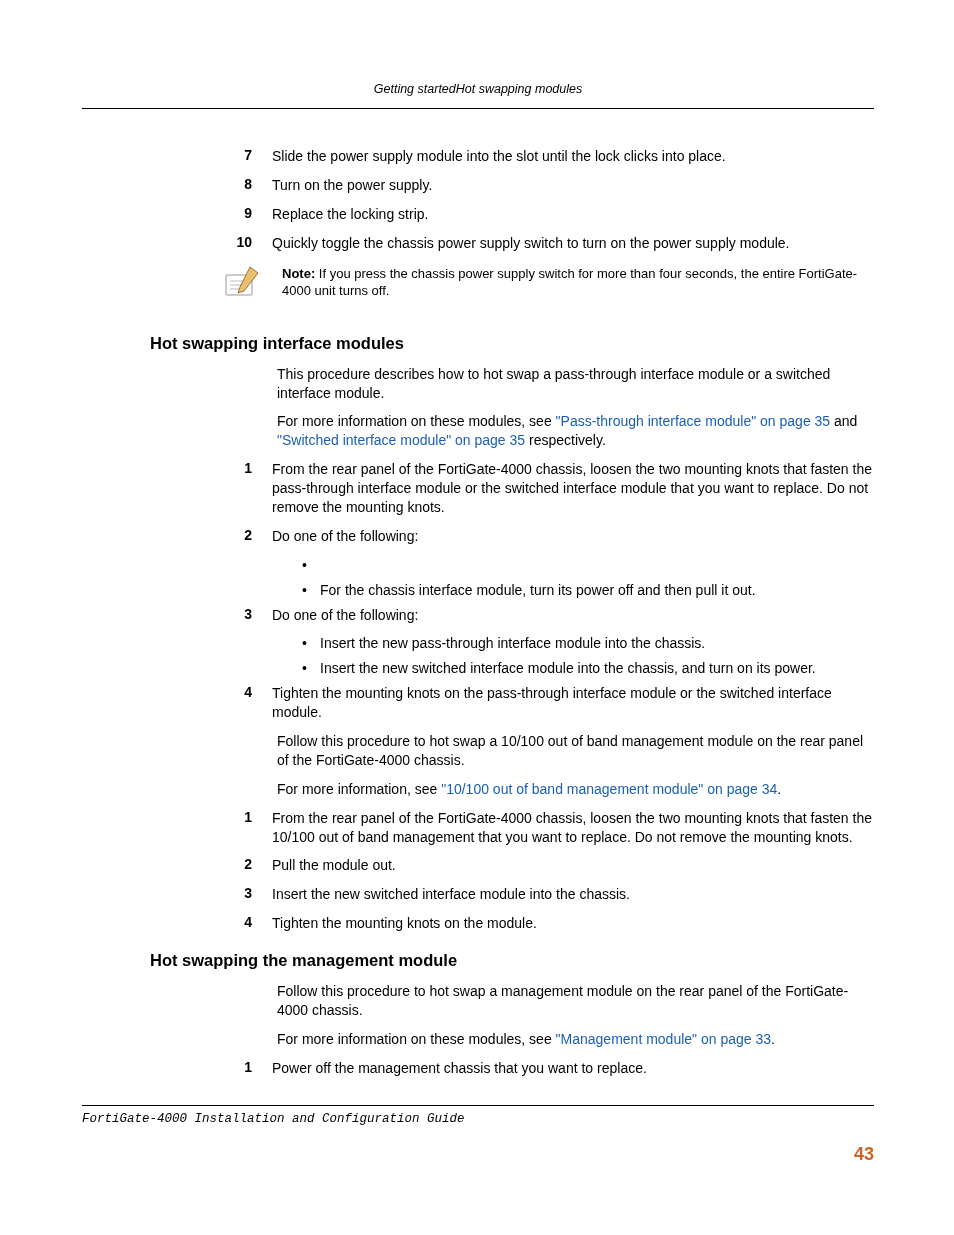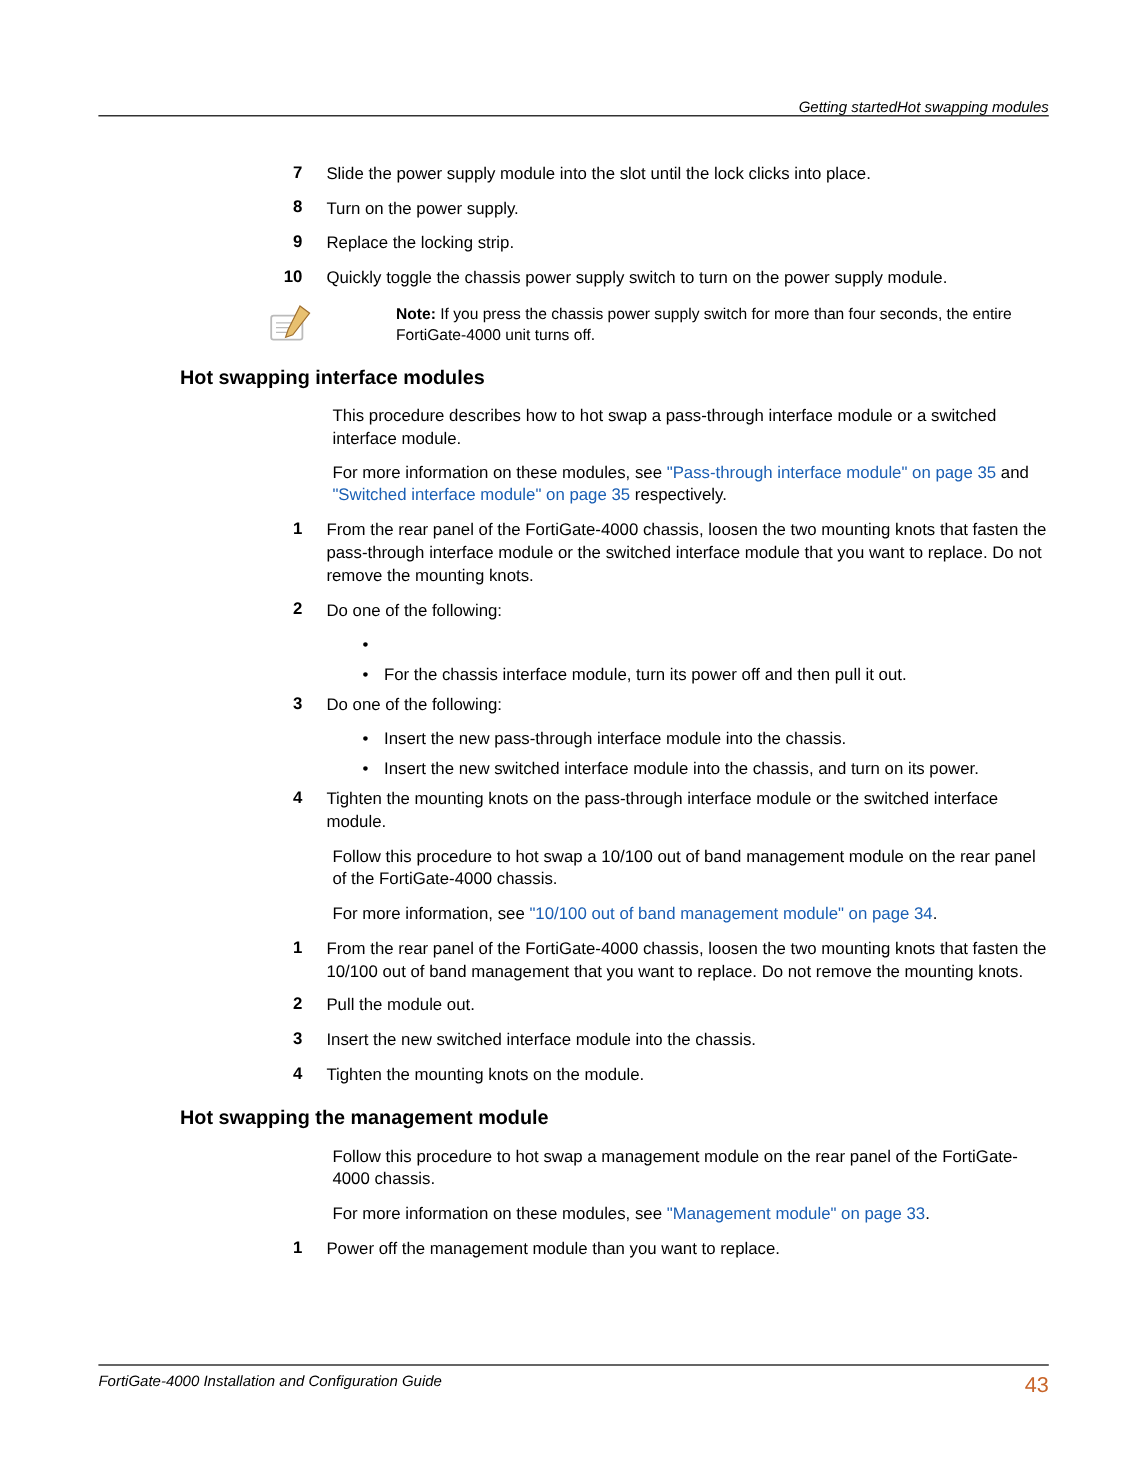--- a/index.html
+++ b/index.html
@@ -13,25 +13,25 @@
     height: 1235px;
     position: relative;
     box-sizing: border-box;
   }
   .page {
     padding: 82px 80px 0 82px;
     box-sizing: border-box;
   }
   .header-row {
     display: flex;
-    justify-content: flex-end;
+    justify-content: center;
     font-style: italic;
     font-size: 12.5px;
     border-bottom: 1px solid #000;
-    padding-bottom: 0;
+    padding-bottom: 12px;
     margin-bottom: 38px;
   }
   .ol-item {
     display: flex;
     margin-bottom: 10px;
   }
   .ol-num {
     width: 60px;
     text-align: right;
     font-weight: bold;
@@ -46,23 +46,22 @@
     padding-right: 20px;
     flex-shrink: 0;
     box-sizing: border-box;
   }
   .ol-text {
     flex: 1;
     line-height: 1.35;
   }
   .note-block {
     display: flex;
-    margin: 12px 0 18px 0;
+    margin: 12px 0 34px 0;
     align-items: flex-start;
-    gap: 48px;
   }
   .note-icon {
     width: 60px;
     flex-shrink: 0;
     text-align: center;
     padding-left: 140px;
     box-sizing: content-box;
   }
   .note-icon svg { display:block; }
   .note-text {
@@ -103,25 +102,27 @@
   }
   .footer-line {
     border-top: 1px solid #000;
     display: flex;
     justify-content: space-between;
     padding-top: 6px;
   }
   .footer-left {
     font-style: italic;
     font-size: 12.5px;
+    font-family: Liberation Mono, monospace;
   }
   .footer-right {
-    font-weight: normal;
+    font-weight: bold;
     color: #c86428;
     font-size: 18px;
+    margin-top: 32px;
   }
   .first-list { padding-left: 130px; }
   .first-list .ol-item .ol-num { width: 60px; }
 </style>
 </head>
 <body>
 
 <div class="page">
 
   <div class="header-row">
@@ -224,21 +225,21 @@
     <div class="ol-text">Tighten the mounting knots on the module.</div>
   </div>
 
   <h2>Hot swapping the management module</h2>
   <p class="body-para">Follow this procedure to hot swap a management module on the rear panel of the FortiGate-4000 chassis.</p>
   <p class="body-para">
     <span>For more information on these modules, see </span><span class="link">"Management module" on page 33</span><span>.</span>
   </p>
   <div class="ol-item">
     <div class="ol-num-indent">1</div>
-    <div class="ol-text">Power off the management module than you want to replace.</div>
+    <div class="ol-text">Power off the management chassis that you want to replace.</div>
   </div>
 
 </div>
 
 <div class="footer">
   <div class="footer-line">
     <span class="footer-left">FortiGate-4000 Installation and Configuration Guide</span>
     <span class="footer-right">43</span>
   </div>
 </div>

